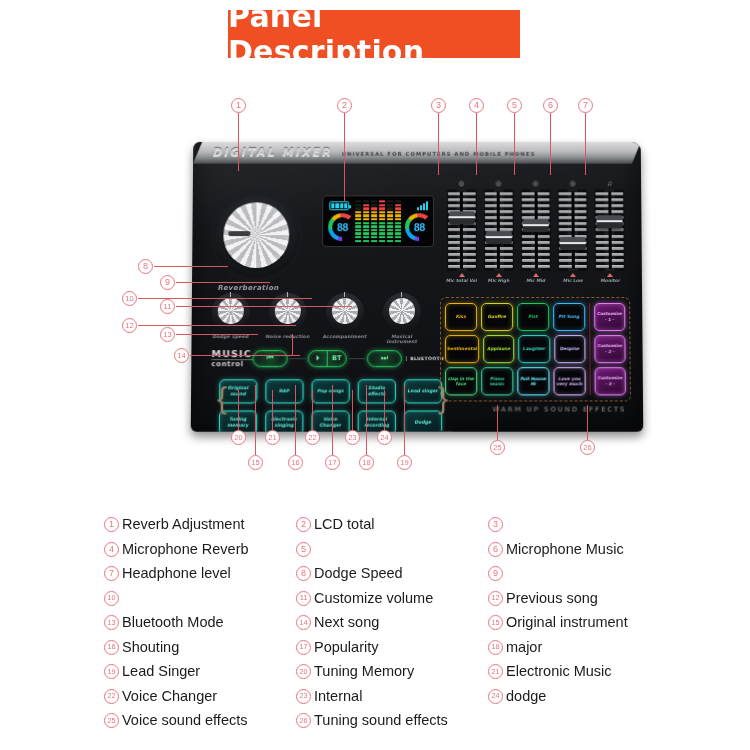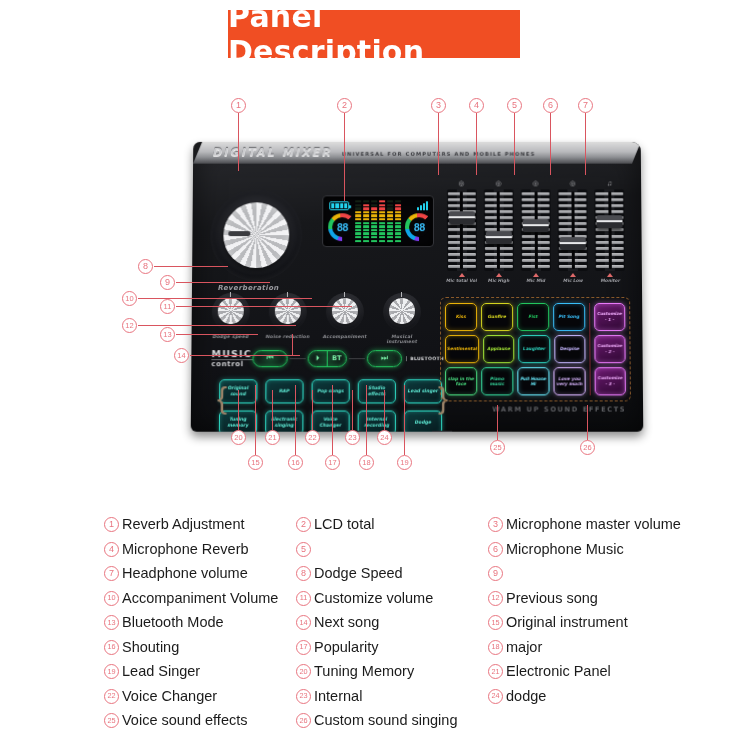--- a/index.html
+++ b/index.html
@@ -808,53 +808,51 @@
       <div class="legend-item c1">
         <span class="lnum">1</span>
         <span class="ltext">Reverb Adjustment</span>
       </div>
       <div class="legend-item c2">
         <span class="lnum">2</span>
         <span class="ltext">LCD total</span>
       </div>
       <div class="legend-item c3">
         <span class="lnum">3</span>
-        <span class="ltext">Microphone master volume</span>
       </div>
     </div>
     <div class="legend-row">
       <div class="legend-item c1">
         <span class="lnum">4</span>
         <span class="ltext">Microphone Reverb</span>
       </div>
       <div class="legend-item c2">
         <span class="lnum">5</span>
       </div>
       <div class="legend-item c3">
         <span class="lnum">6</span>
         <span class="ltext">Microphone Music</span>
       </div>
     </div>
     <div class="legend-row">
       <div class="legend-item c1">
         <span class="lnum">7</span>
-        <span class="ltext">Headphone volume</span>
+        <span class="ltext">Headphone level</span>
       </div>
       <div class="legend-item c2">
         <span class="lnum">8</span>
         <span class="ltext">Dodge Speed</span>
       </div>
       <div class="legend-item c3">
         <span class="lnum">9</span>
       </div>
     </div>
     <div class="legend-row">
       <div class="legend-item c1">
         <span class="lnum sm">10</span>
-        <span class="ltext">Accompaniment Volume</span>
       </div>
       <div class="legend-item c2">
         <span class="lnum sm">11</span>
         <span class="ltext">Customize volume</span>
       </div>
       <div class="legend-item c3">
         <span class="lnum sm">12</span>
         <span class="ltext">Previous song</span>
       </div>
     </div>
@@ -890,21 +888,21 @@
       <div class="legend-item c1">
         <span class="lnum sm">19</span>
         <span class="ltext">Lead Singer</span>
       </div>
       <div class="legend-item c2">
         <span class="lnum sm">20</span>
         <span class="ltext">Tuning Memory</span>
       </div>
       <div class="legend-item c3">
         <span class="lnum sm">21</span>
-        <span class="ltext">Electronic Panel</span>
+        <span class="ltext">Electronic Music</span>
       </div>
     </div>
     <div class="legend-row">
       <div class="legend-item c1">
         <span class="lnum sm">22</span>
         <span class="ltext">Voice Changer</span>
       </div>
       <div class="legend-item c2">
         <span class="lnum sm">23</span>
         <span class="ltext">Internal</span>
@@ -914,17 +912,17 @@
         <span class="ltext">dodge</span>
       </div>
     </div>
     <div class="legend-row">
       <div class="legend-item c1">
         <span class="lnum sm">25</span>
         <span class="ltext">Voice sound effects</span>
       </div>
       <div class="legend-item c2">
         <span class="lnum sm">26</span>
-        <span class="ltext">Custom sound singing</span>
+        <span class="ltext">Tuning sound effects</span>
       </div>
       <div class="legend-item c3"></div>
     </div>
   </div>
 
 </body></html>

